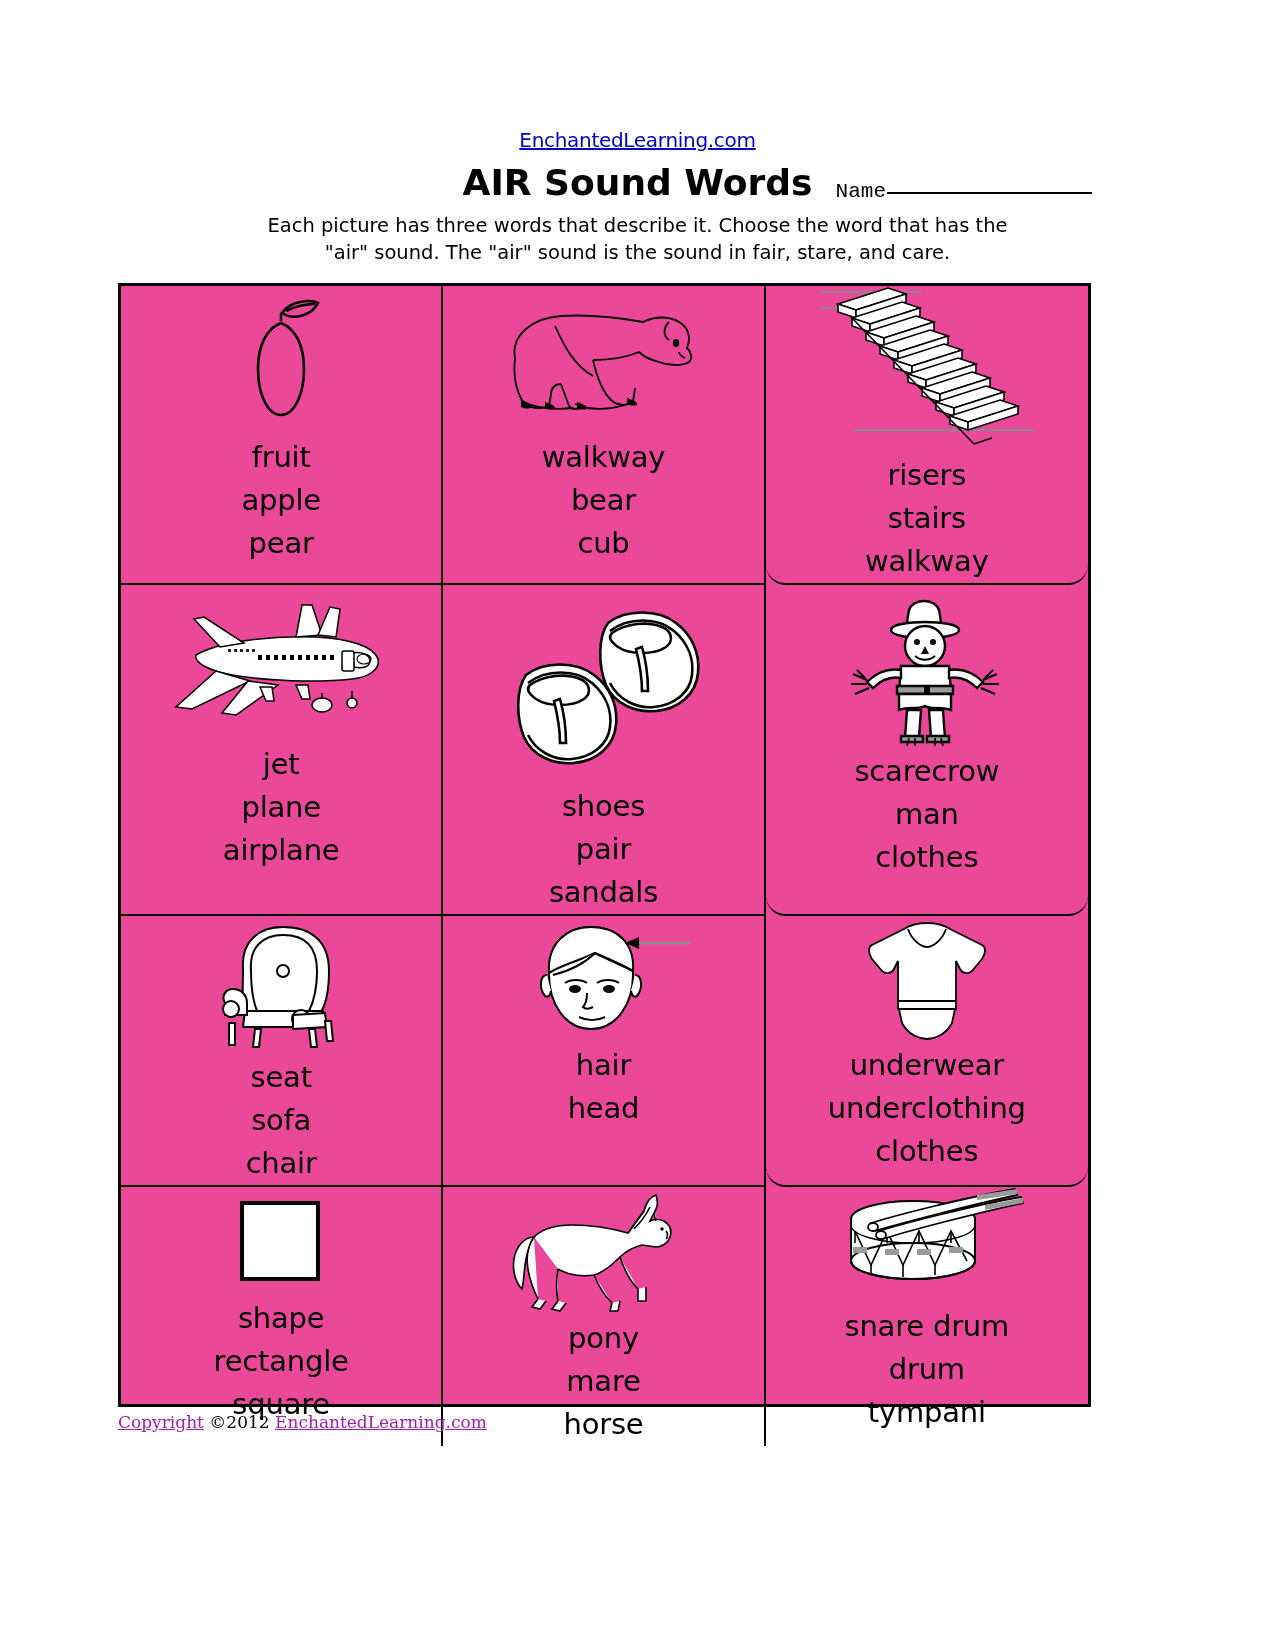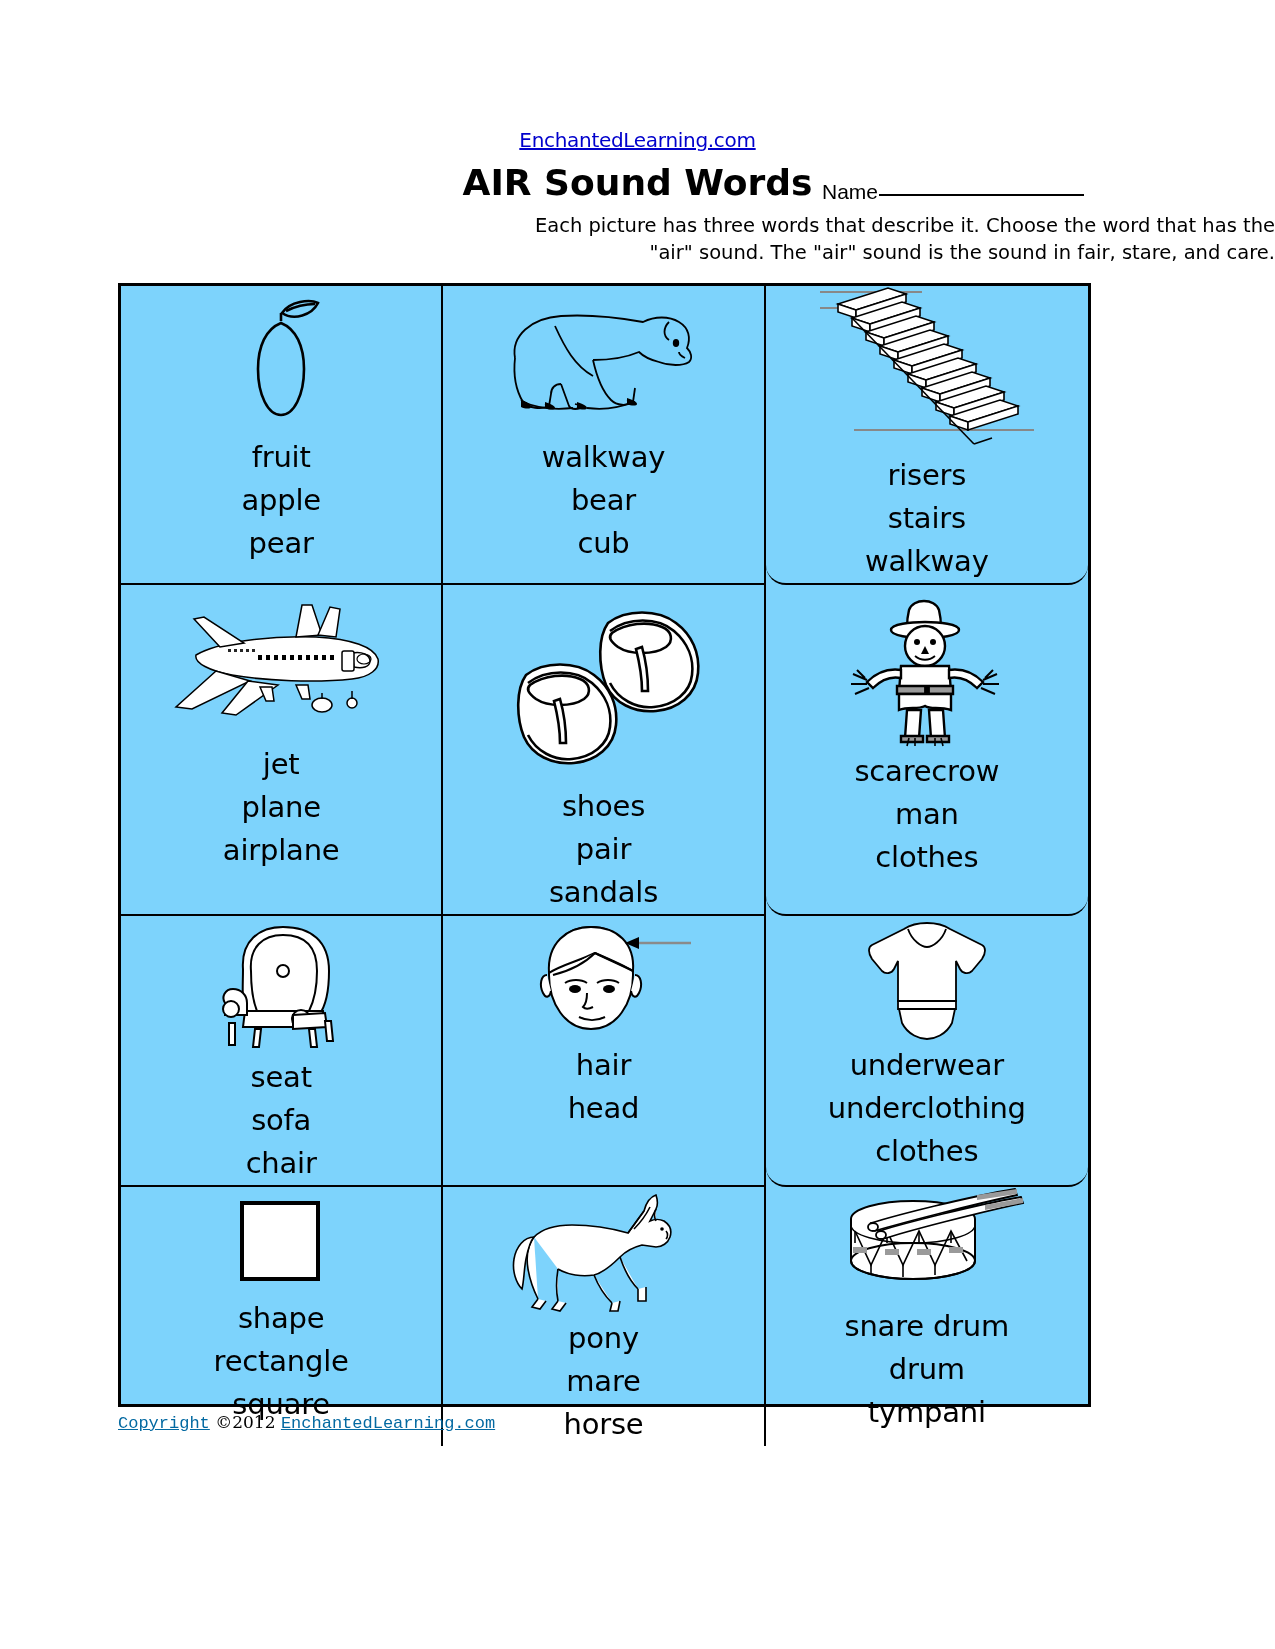--- a/index.html
+++ b/index.html
@@ -54,59 +54,58 @@
     letter-spacing: 0px;
     color: #000;
     line-height: 42px;
   }
 
   .name-field {
     position: absolute;
     left: 822px;
     top: 180px;
     width: 270px;
-    font-family: Liberation Sans, sans-serif;
+    font-family: Liberation Mono, monospace;
     font-size: 21px;
     color: #000;
-    text-align: left;
+    text-align: right;
     white-space: nowrap;
   }
   .name-field .rule {
     display: inline-block;
     width: 205px;
     border-bottom: 2px solid #000;
     vertical-align: 3px;
     margin-left: 1px;
   }
 
   .instructions {
     margin-top: 6px;
     font-family: "DejaVu Sans", sans-serif;
     font-size: 19.5px;
     line-height: 27px;
     color: #000;
   }
   .instructions .line {
     display: block;
-    text-align: right;
   }
 
   
   .grid {
     position: absolute;
     left: 118px;
     top: 283px;
     width: 973px;
     height: 1124px;
     border: 3px solid #000;
     box-sizing: border-box;
     display: grid;
     grid-template-columns: 1fr 1fr 1fr;
     grid-template-rows: 1fr 1fr 1fr 1fr;
-    background: #7dd3fc;
+    background: #ec4899;
   }
 
   .cell {
     position: relative;
     border-right: 2px solid #000;
     border-bottom: 2px solid #000;
     box-sizing: border-box;
     display: flex;
     flex-direction: column;
     align-items: center;
@@ -141,24 +140,23 @@
   .footer {
     position: absolute;
     left: 118px;
     top: 1412px;
     font-family: "DejaVu Serif", serif;
     font-size: 17px;
     color: #000;
     white-space: nowrap;
   }
   .footer a {
-    color: #0369a1;
+    color: #a21caf;
     text-decoration: underline;
     cursor: pointer;
-    font-family: Liberation Mono, monospace;
   }
   .footer .copy-mid { color: #000; text-decoration: none; }
 
   svg { display: block; overflow: visible; }
 </style>
 </head>
 <body>
 
 <div class="page">
 

